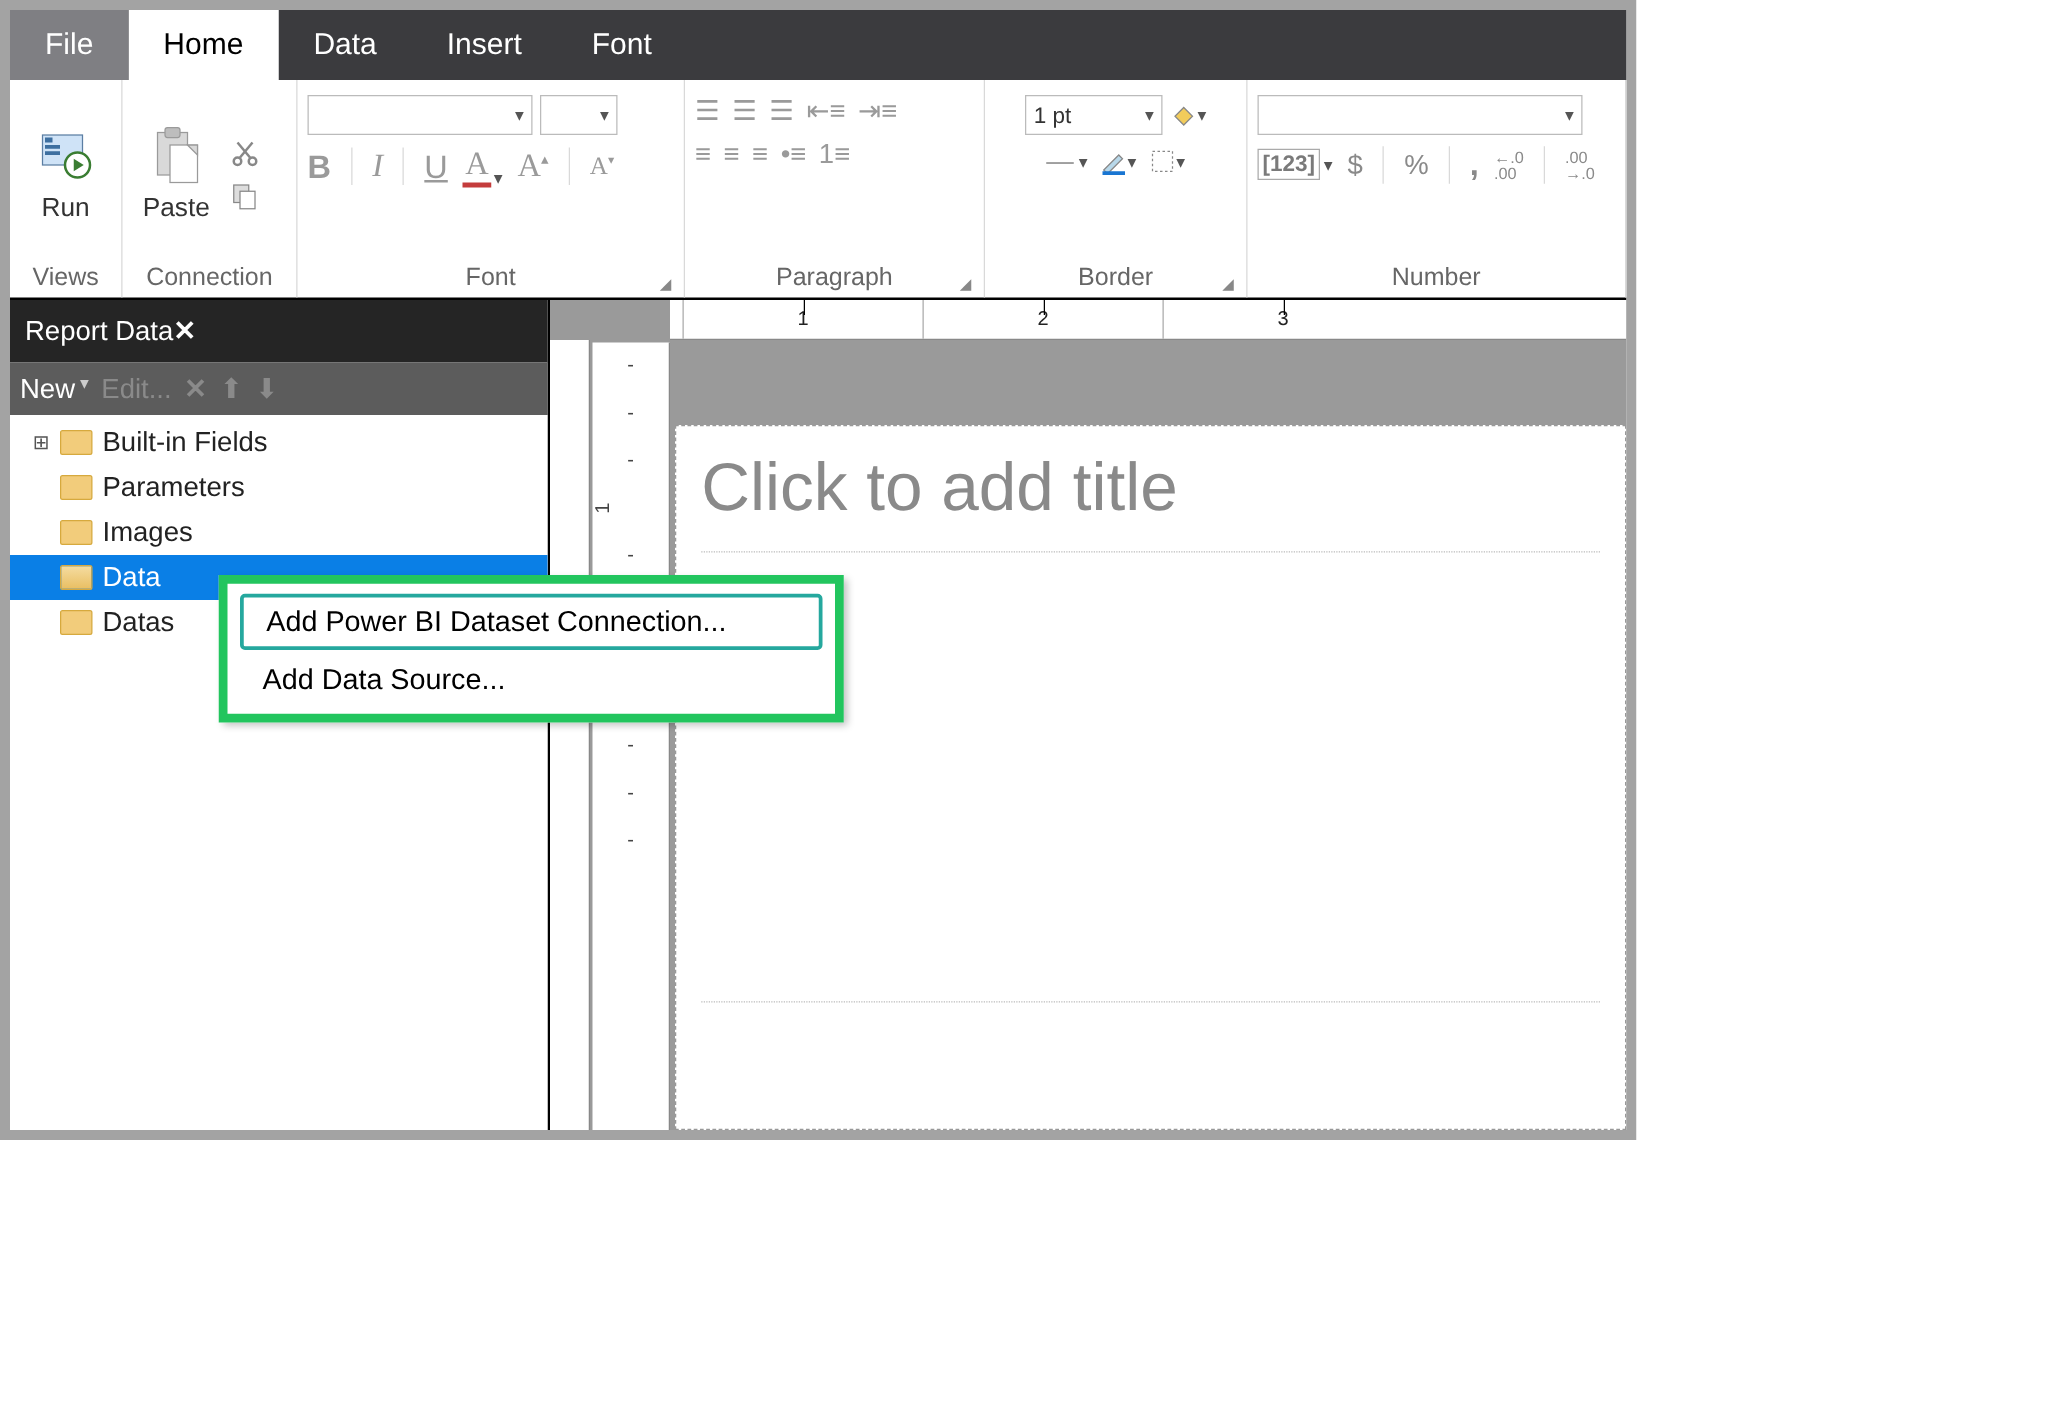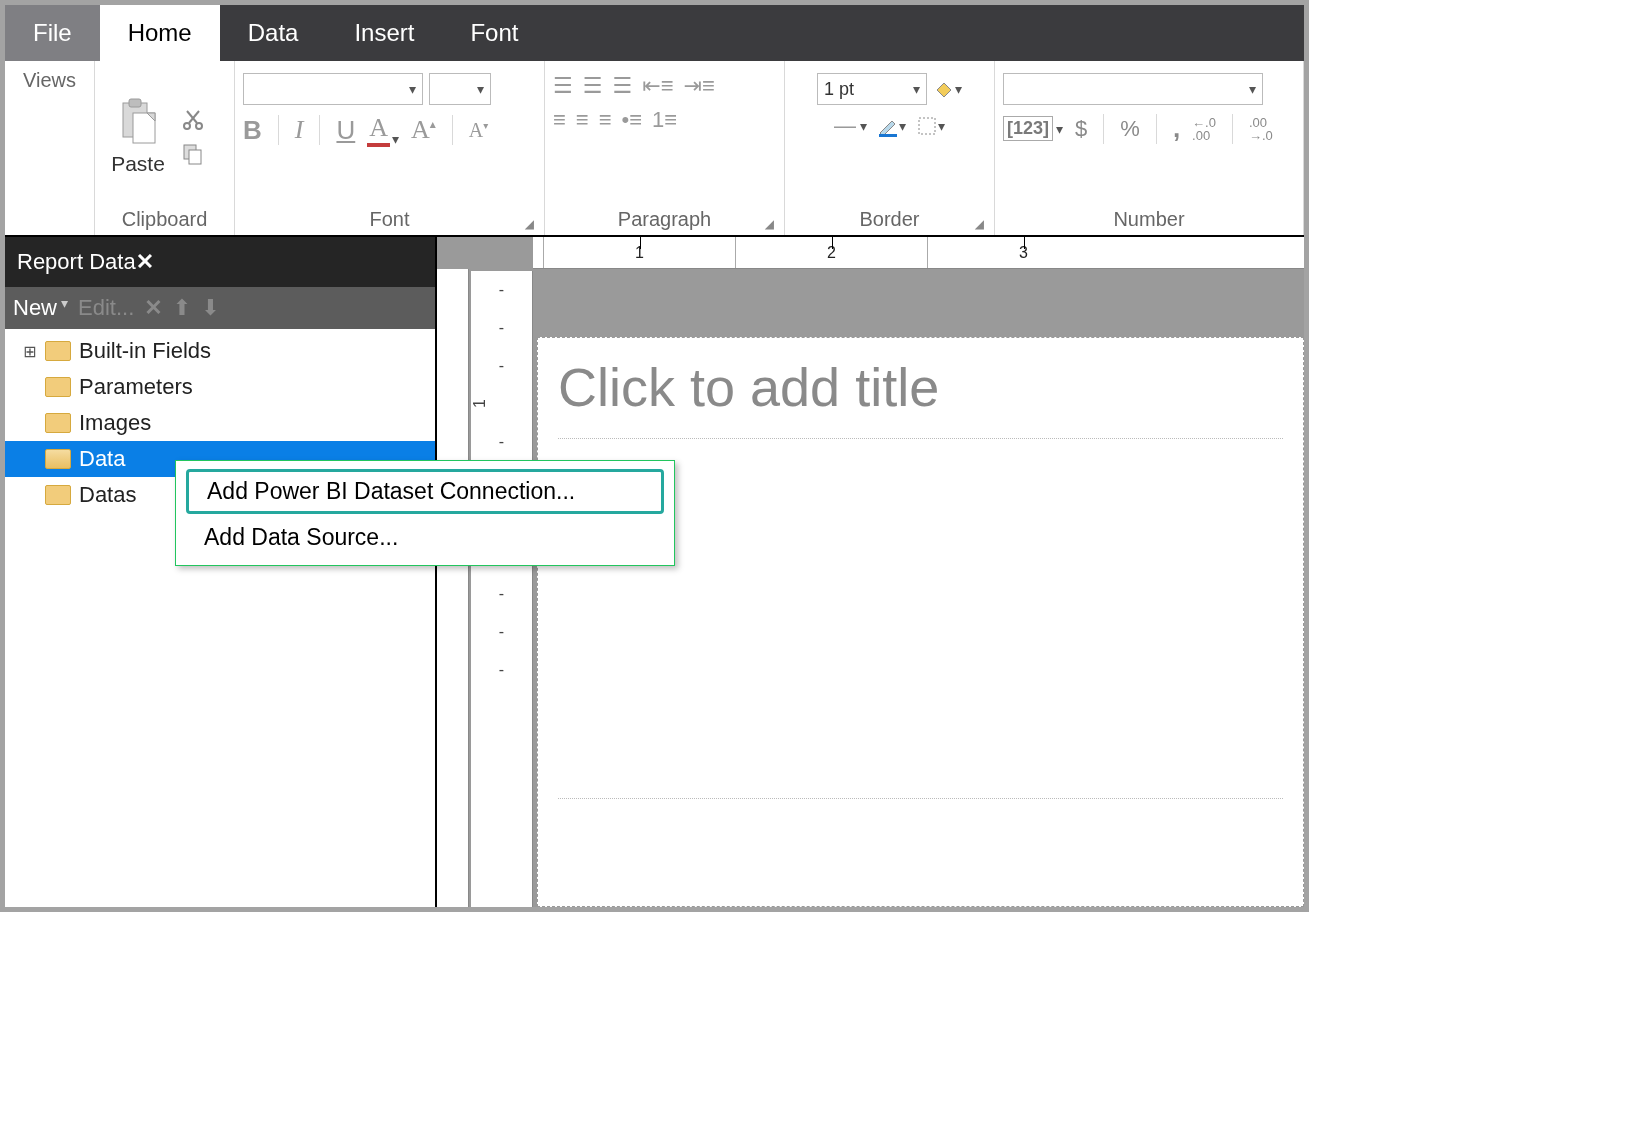--- a/index.html
+++ b/index.html
@@ -1,18 +1,18 @@
 <!DOCTYPE html>
 <html><head>
 <meta charset="utf-8">
 <style>
 * { box-sizing: border-box; margin: 0; padding: 0; font-family: "Segoe UI", Arial, sans-serif; }
 body { background: #fff; width: 1649px; height: 1130px; overflow: hidden; }
 
-.app-shell { display: flex; flex-direction: column; width: 1309px; height: 912px; border: 5px solid #a3a3a3; }
+.app-shell { display: flex; flex-direction: column; width: 1309px; height: 912px; border: 8px solid #a3a3a3; }
 
 
 .tabstrip { display: flex; background: #3b3b3e; height: 56px; }
 .tab { padding: 14px 28px; color: #fff; font-size: 24px; cursor: pointer; }
 .tab.file { background: #7f7f83; }
 .tab.active { background: #fff; color: #000; }
 
 
 .ribbon { display: flex; background: #fff; border-bottom: 2px solid #000; height: 176px; }
 .ribbon-group { display: flex; flex-direction: column; justify-content: space-between; border-right: 1px solid #d9d9d9; padding: 6px 8px 2px 8px; }
@@ -44,21 +44,21 @@
 .panel-toolbar { background: #5c5c5c; color: #ddd; display:flex; align-items:center; gap: 10px; padding: 4px 8px; font-size: 22px; height:42px;}
 .panel-toolbar .disabled { color: #8a8a8a; }
 .tree { background:#fff; flex:1; padding-top:4px; font-size:22px; color:#222; }
 .tree-item { display:flex; align-items:center; gap:8px; padding: 3px 8px 3px 18px; height:36px;}
 .tree-item.selected { background:#0a7fe6; color:#fff; }
 .tree-item .expander { width:14px; display:inline-block; text-align:center; font-size:16px; color:#555;}
 .folder-icon { width:26px; height:20px; background:#f2cc7b; border:1px solid #d6a93e; border-radius:2px; display:inline-block; }
 .folder-icon.open { background:linear-gradient(#f5dca0,#e9bf63); }
 
 
-.ctx-menu { position:absolute; left:175px; top:460px; background:#fff; border:1px solid #22c55e; box-shadow: 3px 3px 6px rgba(0,0,0,0.25); padding:6px 0; font-size:23px; width:500px; z-index:100;}
+.ctx-menu { position:absolute; left:175px; top:460px; background:#fff; border:7px solid #22c55e; box-shadow: 3px 3px 6px rgba(0,0,0,0.25); padding:6px 0; font-size:23px; width:500px; z-index:100;}
 .ctx-item { padding: 8px 28px; cursor:pointer; }
 .ctx-item.hl { border:3px solid #25a89e; border-radius:4px; margin: 2px 10px; padding: 6px 18px;}
 
 
 .canvas-wrap { flex:1; background:#9a9a9a; position:relative; overflow:hidden; }
 .ruler-h { position:absolute; left:96px; right:0; top:0; height:32px; background:#fff; border-bottom:1px solid #888; display:flex; align-items:center; font-size:16px; color:#222;}
 .ruler-h .tick { width:192px; text-align:center; border-left:1px solid #aaa; height:100%; display:flex; align-items:center; justify-content:center; position:relative;}
 .ruler-h .tick::before { content:''; position:absolute; left:50%; top:0; width:1px; height:12px; background:#000;}
 .ruler-v { position:absolute; left:0; top:32px; width:32px; bottom:0; background:#fff; border-right:1px solid #888; display:flex; flex-direction:column; align-items:center; font-size:16px; color:#222;}
 .vruler-gap { position:absolute; left:34px; top:34px; width:62px; bottom:0; background:#fff; border-right:1px solid #888;}
@@ -85,20 +85,35 @@
     <div class="tab file">File</div>
     <div class="tab active">Home</div>
     <div class="tab">Data</div>
     <div class="tab">Insert</div>
     <div class="tab">Font</div>
   </div>
 
   <div class="ribbon">
 
     <div class="ribbon-group" style="width:90px">
+      <div class="ribbon-group-content" style="justify-content:center">
+        <div class="big-btn">
+          <span class="icon-box">
+            <svg width="46" height="46" viewBox="0 0 46 46">
+                <rect x="4" y="6" width="32" height="24" fill="#cfe3f7" stroke="#5b7ea3"></rect>
+                <rect x="6" y="8" width="6" height="4" fill="#3d6fa0"></rect>
+                <rect x="6" y="14" width="12" height="3" fill="#3d6fa0"></rect>
+                <rect x="6" y="19" width="12" height="3" fill="#3d6fa0"></rect>
+                <circle cx="32" cy="30" r="10" fill="#fff" stroke="#3a7d32" stroke-width="2"></circle>
+                <polygon points="29,25 29,35 37,30" fill="#3a7d32"></polygon>
+              </svg>
+          </span>
+          <span class="label">Run</span>
+        </div>
+      </div>
       <div class="ribbon-group-label">Views</div>
     </div>
 
     <div class="ribbon-group" style="width:140px">
       <div class="ribbon-group-content">
         <div class="big-btn">
           <span class="icon-box">
             <svg width="46" height="54" viewBox="0 0 46 54">
                 <rect x="8" y="8" width="24" height="34" fill="#d9d9d9" stroke="#9a9a9a"></rect>
                 <rect x="14" y="4" width="12" height="8" rx="2" fill="#bdbdbd" stroke="#9a9a9a"></rect>
@@ -118,21 +133,21 @@
               </svg>
           </span>
           <span class="rb-icon">
             <svg width="24" height="24" viewBox="0 0 24 24">
                 <rect x="3" y="3" width="12" height="14" fill="#ddd" stroke="#888"></rect>
                 <rect x="8" y="8" width="12" height="14" fill="#fff" stroke="#888"></rect>
               </svg>
           </span>
         </div>
       </div>
-      <div class="ribbon-group-label">Clipboard</div>
+      <div class="ribbon-group-label">Connection</div>
     </div>
 
     <div class="ribbon-group" style="width:310px">
       <div class="ribbon-group-content font-col" style="align-items:flex-start;padding-top:6px">
         <div class="font-row">
           <span class="combo" style="width:180px">
               <span style="flex:1"></span>
               <span class="chev">▾</span>
             </span>
           <span class="combo" style="width:62px">

